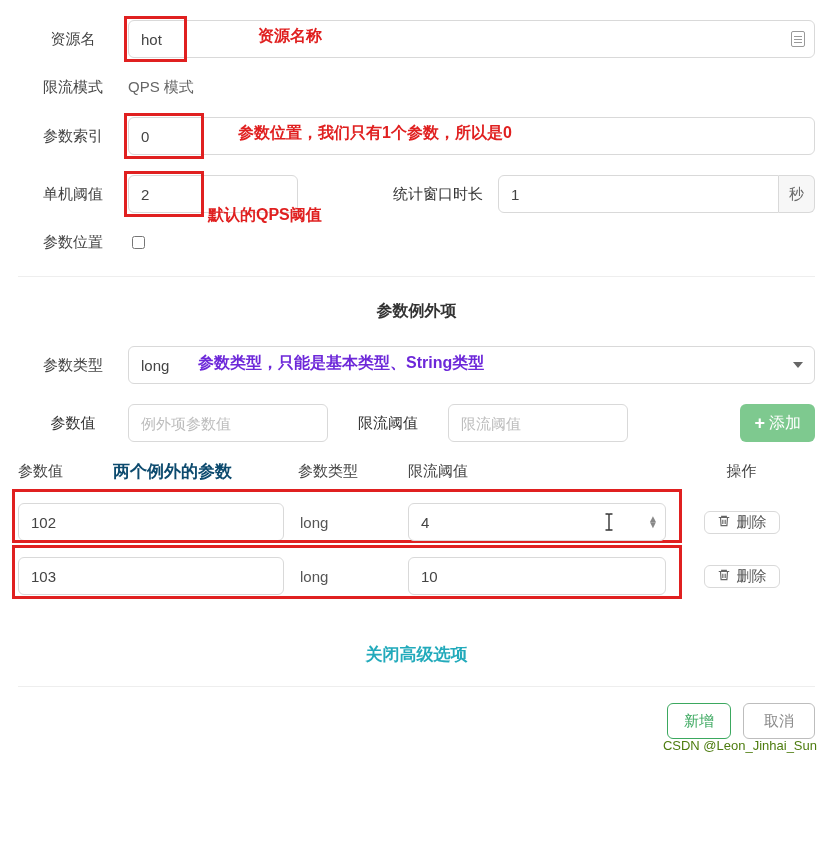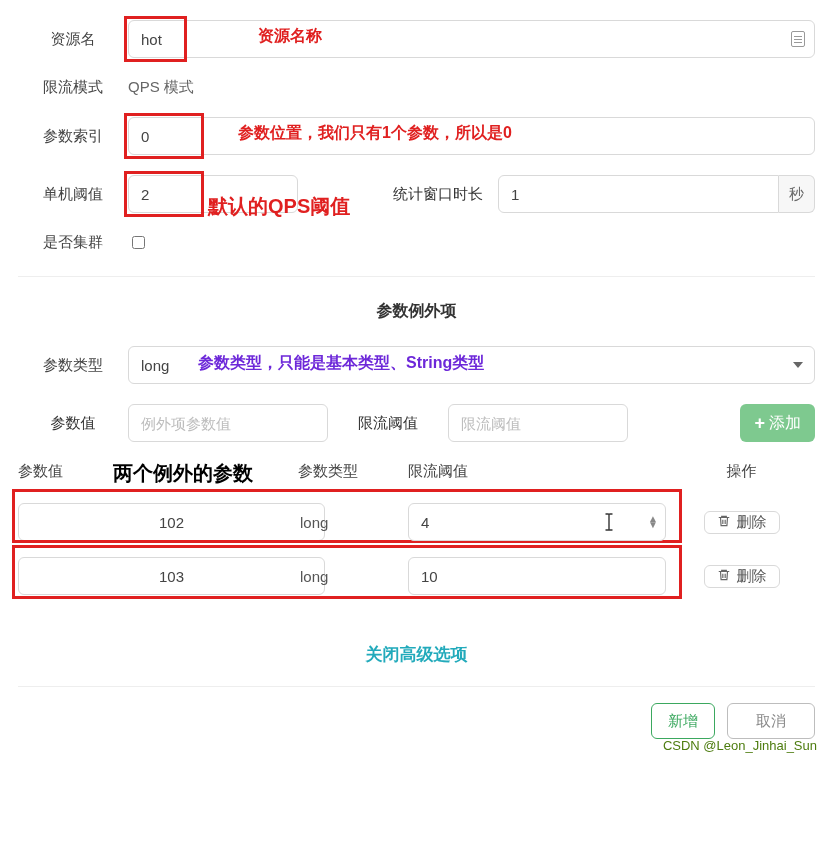--- a/index.html
+++ b/index.html
@@ -25,21 +25,21 @@
   .red-box-hot {
     position:absolute; left:-4px; top:-4px; width:63px; height:46px;
     border:3px solid #e02020; pointer-events:none;
   }
   .red-annot-hot { position:absolute; left:130px; top:6px; color:#e02020; font-weight:700; font-size:16px; }
 
   .red-box-idx { position:absolute; left:-4px; top:-4px; width:80px; height:46px; border:3px solid #e02020; pointer-events:none; }
   .red-annot-idx { position:absolute; left:110px; top:6px; color:#e02020; font-weight:700; font-size:16px; }
 
   .red-box-thr { position:absolute; left:-4px; top:-4px; width:80px; height:46px; border:3px solid #e02020; pointer-events:none; }
-  .red-annot-thr { position:absolute; left:80px; top:18px; color:#e02020; font-weight:700; font-size:20px; white-space:nowrap; }
+  .red-annot-thr { position:absolute; left:80px; top:30px; color:#e02020; font-weight:700; font-size:16px; white-space:nowrap; }
 
   .row-thr .input-thr { width:170px; }
   .row-thr .lbl2 { width:120px; text-align:center; margin-left:80px;}
   .row-thr .input-win { flex:1; border-top-right-radius:0; border-bottom-right-radius:0;}
   .unit {
     display:inline-flex; align-items:center; justify-content:center;
     height:38px; padding:0 10px; border:1px solid #d9d9d9; border-left:none;
     border-top-right-radius:6px; border-bottom-right-radius:6px; background:#f7f7f7; color:#666;
   }
 
@@ -63,25 +63,25 @@
   .row-add .lbl3 { text-align:center; width:110px; }
   .row-add .mid-lbl { width:100px; text-align:center; margin:0 10px; }
   .add-btn {
     height:38px; padding:0 14px; background:#7ec98f; color:#fff; border:none;
     border-radius:6px; font-size:16px; display:inline-flex; align-items:center; gap:4px; cursor:pointer;
   }
   .add-btn .plus { font-weight:700; font-size:18px;}
 
   .tbl-hdr { display:grid; grid-template-columns: 280px 110px 260px 1fr; align-items:center; color:#444; font-size:15px; margin-top:10px; position:relative;}
   .tbl-hdr .h-op { text-align:center;}
-  .red-annot-rows { position:absolute; left:95px; top:-2px; color:#000000; font-weight:700; font-size:20px;}
+  .red-annot-rows { position:absolute; left:95px; top:-2px; color:#0c4a6e; font-weight:700; font-size:17px;}
 
   .tbl-rows { position:relative; margin-top:14px;}
   .tbl-row { display:grid; grid-template-columns: 280px 110px 260px 1fr; align-items:center; height:54px; gap:0;}
-  .cell-pv .input { width:307px;text-align:center;}
+  .cell-pv .input { width:266px;}
   .cell-type { color:#555; padding-left:2px;}
   .cell-limit .limit-wrap { position:relative; width:258px;}
   .cell-limit .input { width:100%; padding-right:30px;}
   .spinner {
     position:absolute; right:8px; top:50%; transform:translateY(-50%);
     display:flex; flex-direction:column; line-height:6px; color:#888; font-size:10px; user-select:none;
   }
   .spinner span { cursor:pointer;}
   .text-cursor {
     position:absolute; right:50px; top:50%; transform:translateY(-50%);
@@ -97,21 +97,21 @@
   .red-box-rows.second { top:50px; }
 
   .toggle-adv { text-align:center; margin:40px 0 10px;}
   .toggle-adv a { color:#22aabb; font-size:17px; cursor:pointer; text-decoration:none;font-weight:bold;}
 
   .bottom-bar {
     border-top:1px solid #eee; margin-top:20px; padding-top:16px;
     display:flex; justify-content:flex-end; gap:12px;
   }
   .btn-outline-green { height:36px; padding:0 16px; background:#fff; border:1px solid #3ba85f; color:#3ba85f; border-radius:6px; cursor:pointer; font-size:15px;}
-  .btn-outline-gray { height:36px; padding:0 28px; background:#fff; border:1px solid #bdbdbd; color:#888; border-radius:6px; cursor:pointer; font-size:15px;}
+  .btn-outline-gray { height:36px; padding:0 20px; background:#fff; border:1px solid #bdbdbd; color:#888; border-radius:6px; cursor:pointer; font-size:15px;}
 
   .watermark { position:absolute; right:16px; bottom:6px; color:#4d7c0f; font-size:13px;}
 
   ::placeholder { color:#bdbdbd; }
   
   .doc-icon {
     position:absolute; right:10px; top:50%; transform:translateY(-50%);
     width:14px; height:16px; border:1px solid #999; border-radius:2px;
   }
   .doc-icon::after{
@@ -152,21 +152,21 @@
     <input class="input input-thr" value="2" style="">
     <div class="red-box-thr"></div>
     <div class="red-annot-thr">默认的QPS阈值</div>
   </div>
   <div class="lbl2">统计窗口时长</div>
   <input class="input input-win" style="flex: 1 1 0%;" value="1">
   <span class="unit">秒</span>
 </div>
 
 <div class="row">
-  <div class="lbl">是否集群</div>
+  <div class="lbl">参数位置</div>
   <div class="ctrl">
     <input type="checkbox" style="">
   </div>
 </div>
 
 <hr class="div">
 
 <div class="section-title">参数例外项</div>
 
 <div class="row">

